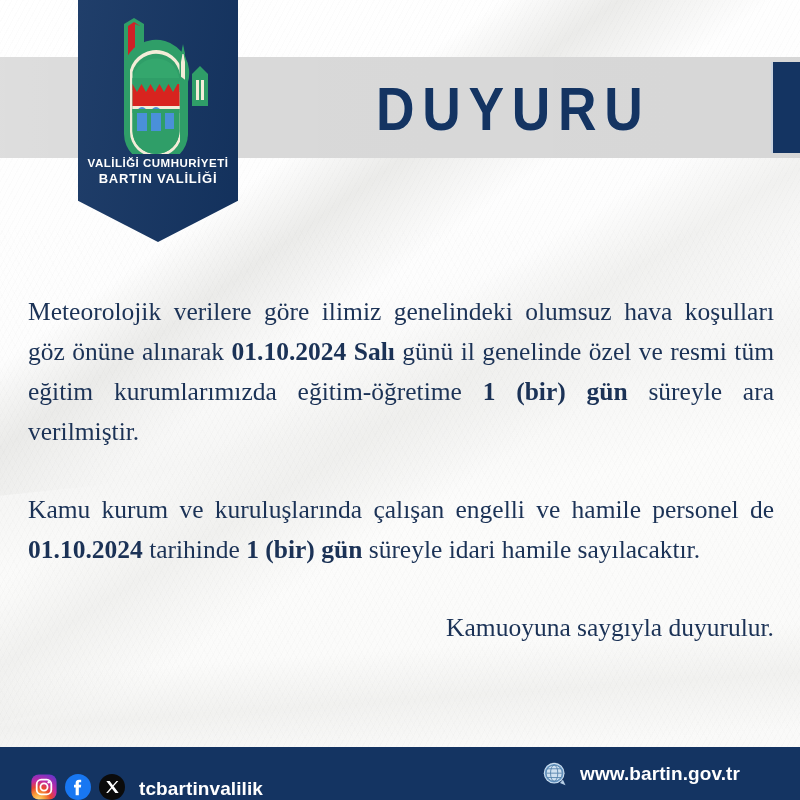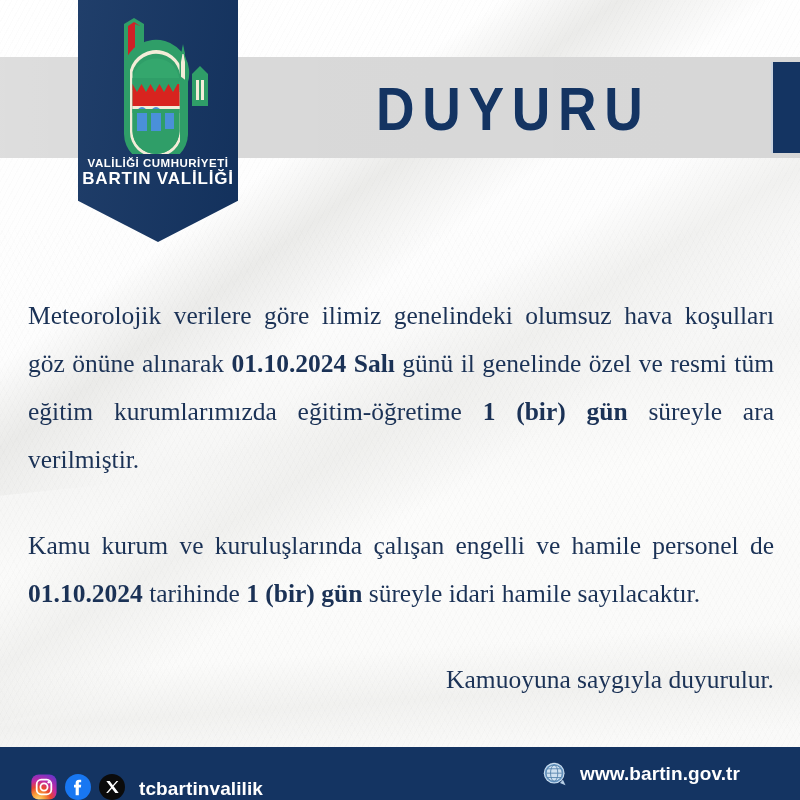--- a/index.html
+++ b/index.html
@@ -168,34 +168,34 @@
     top: 156px;
     width: 160px;
     text-align: center;
     color: #ffffff;
     font-family: "Liberation Sans", "DejaVu Sans", sans-serif;
     font-weight: bold;
     font-size: 11.5px;
     letter-spacing: 0.5px;
     line-height: 15px;
   }
-  .emblem-text .l2 { font-size: 17px; letter-spacing: 0.8px; }
+  .emblem-text .l2 { font-size: 13px; letter-spacing: 0.8px; }
 
   
   .body-wrap {
     position: absolute;
     left: 28px;
     top: 292px;
     width: 746px;
   }
   .para {
     color: #1b3256;
     font-family: "Liberation Serif", "DejaVu Serif", serif;
     font-size: 25.5px;
-    line-height: 48px;
+    line-height: 40px;
     text-align: justify;
     text-justify: inter-word;
     margin: 0 0 38px 0;
   }
   .para:last-child { margin-bottom: 0; }
   .para.nojust { text-align: right; }
   .para b { font-weight: bold; }
 
   
   .footer {

